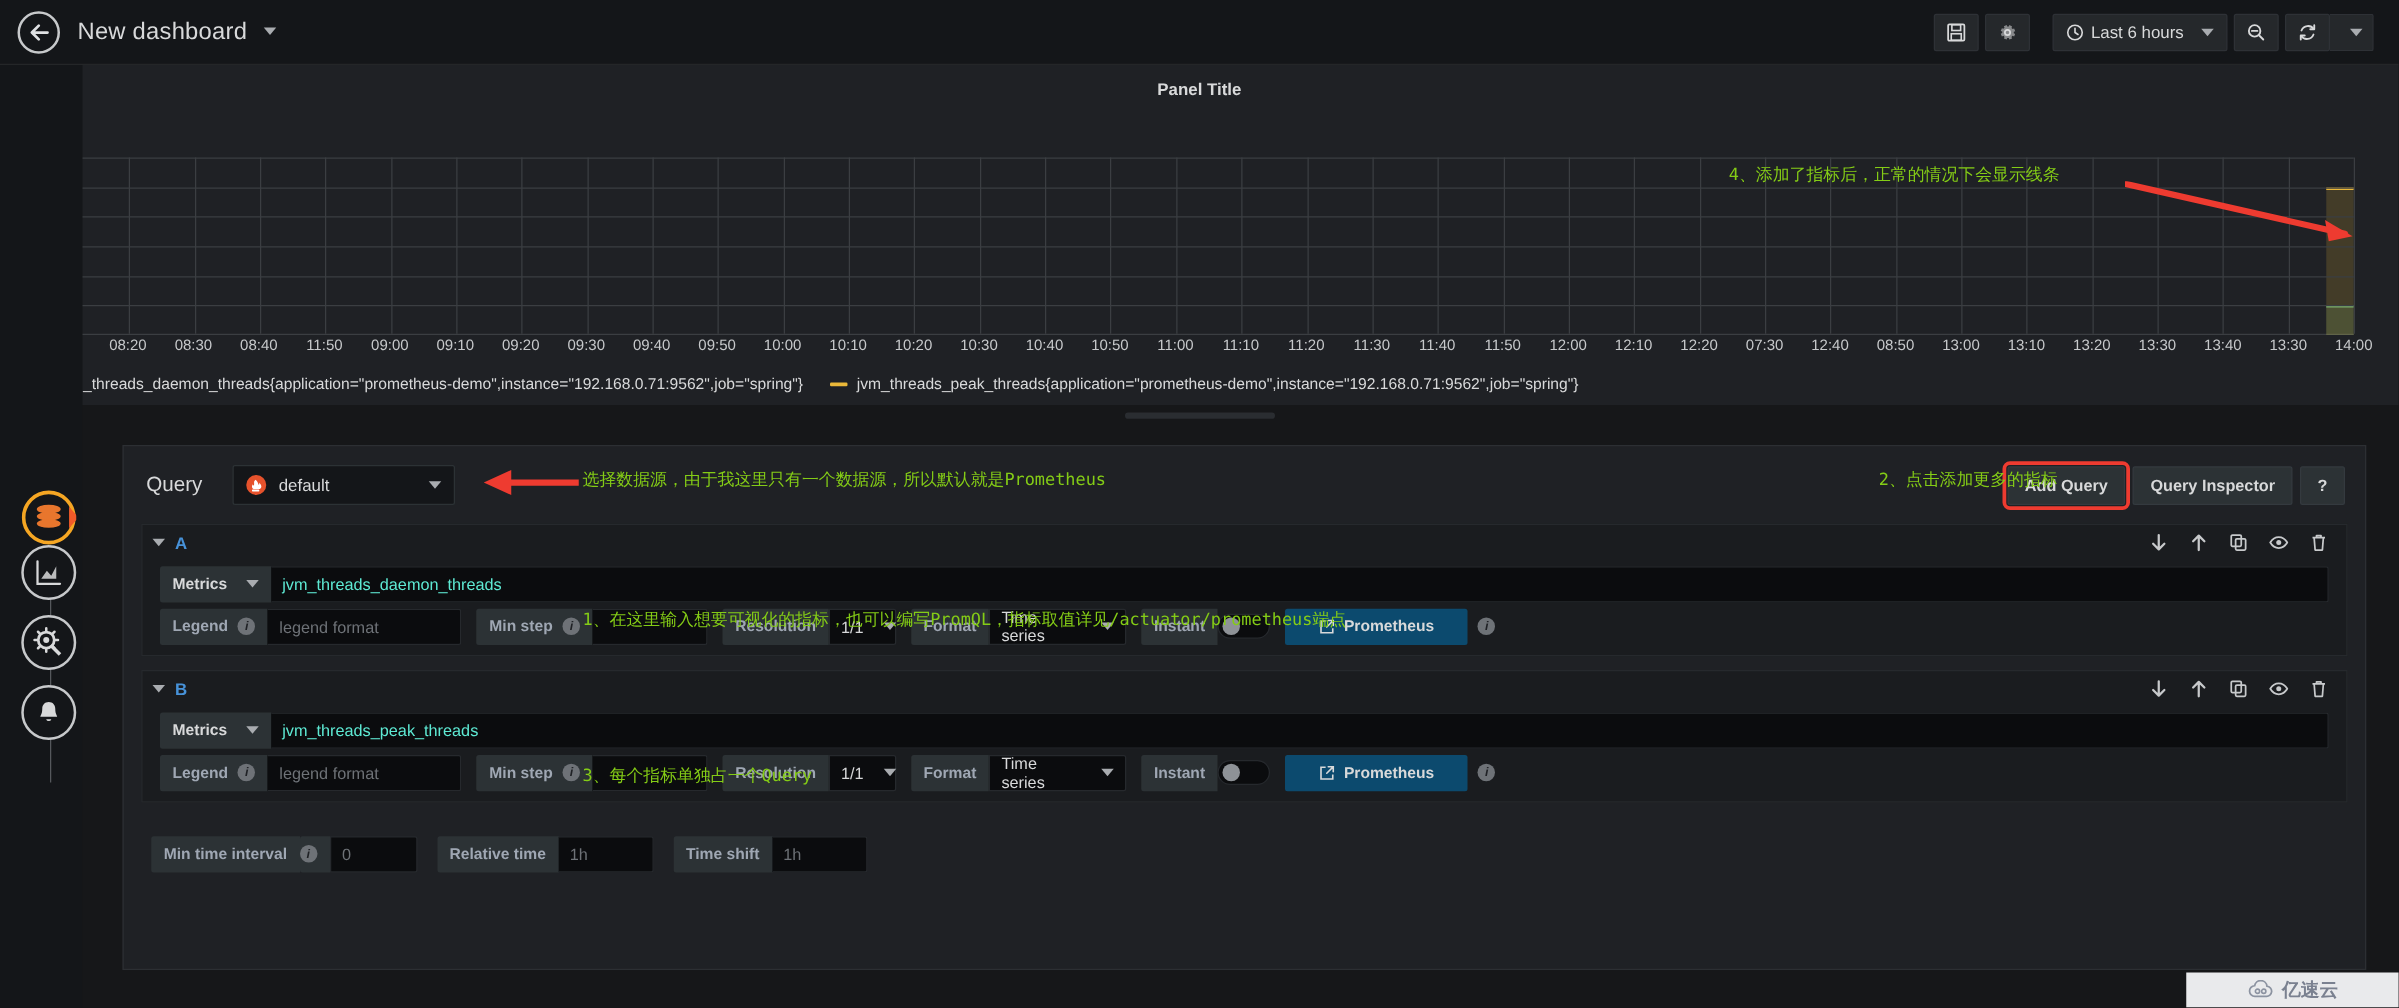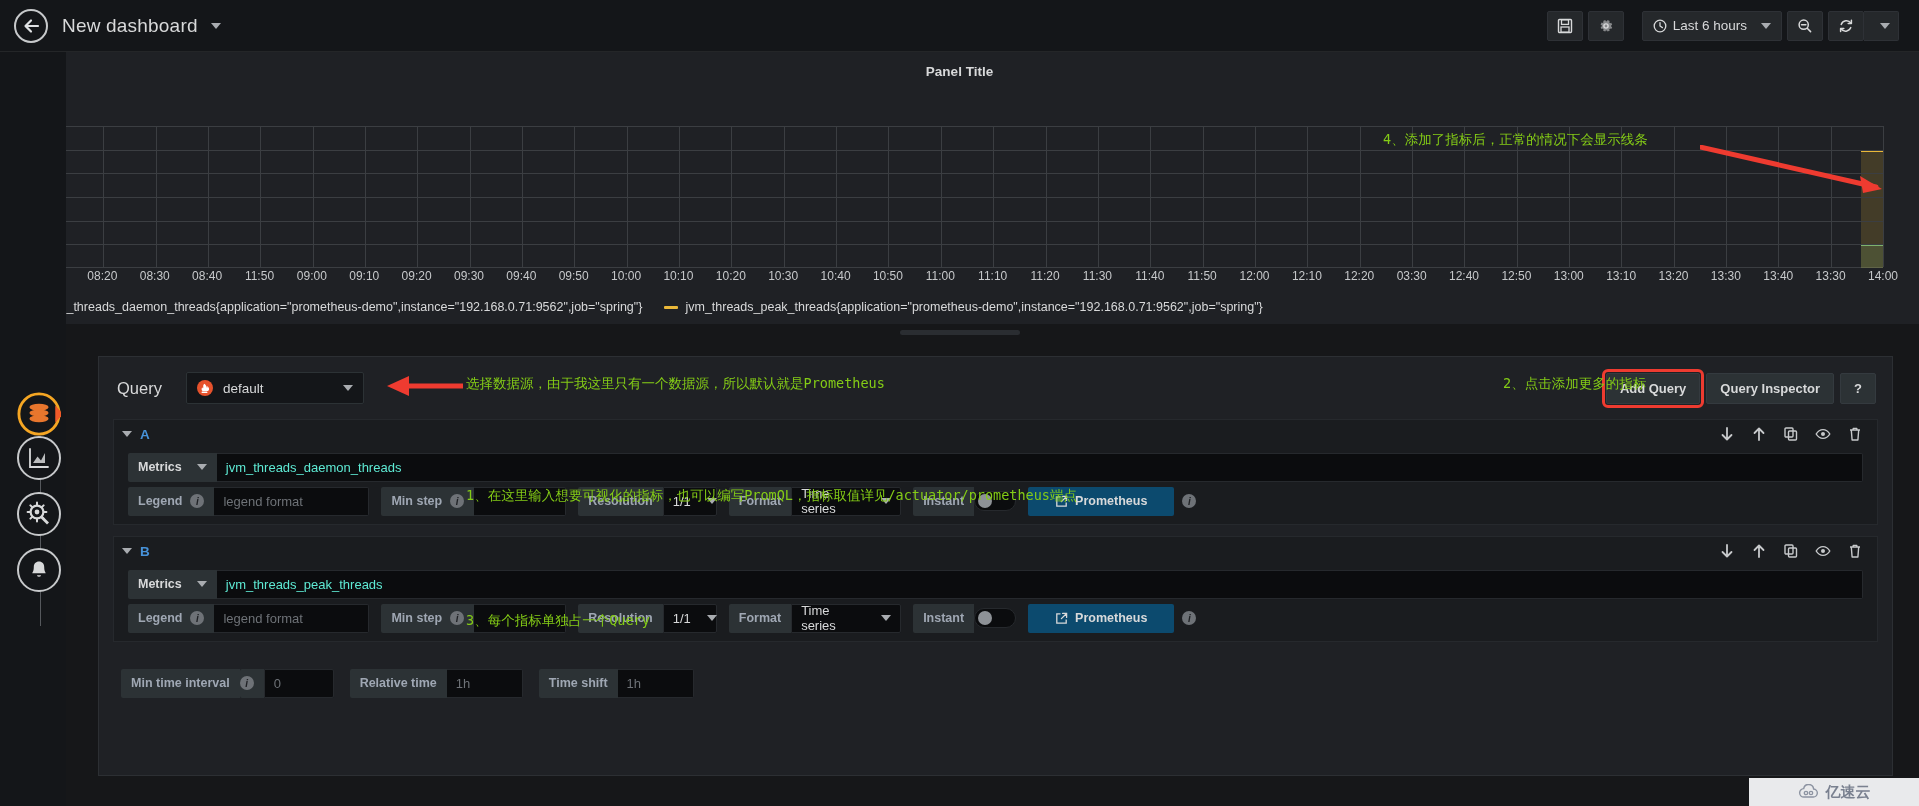--- a/index.html
+++ b/index.html
@@ -345,23 +345,23 @@
           <div class="xtick" style="left: 45.7143%;">10:50</div>
           <div class="xtick" style="left: 48.5714%;">11:00</div>
           <div class="xtick" style="left: 51.4286%;">11:10</div>
           <div class="xtick" style="left: 54.2857%;">11:20</div>
           <div class="xtick" style="left: 57.1429%;">11:30</div>
           <div class="xtick" style="left: 60%;">11:40</div>
           <div class="xtick" style="left: 62.8571%;">11:50</div>
           <div class="xtick" style="left: 65.7143%;">12:00</div>
           <div class="xtick" style="left: 68.5714%;">12:10</div>
           <div class="xtick" style="left: 71.4286%;">12:20</div>
-          <div class="xtick" style="left: 74.2857%;">03:30</div>
+          <div class="xtick" style="left: 74.2857%;">07:30</div>
           <div class="xtick" style="left: 77.1429%;">12:40</div>
-          <div class="xtick" style="left: 80%;">12:50</div>
+          <div class="xtick" style="left: 80%;">08:50</div>
           <div class="xtick" style="left: 82.8571%;">13:00</div>
           <div class="xtick" style="left: 85.7143%;">13:10</div>
           <div class="xtick" style="left: 88.5714%;">13:20</div>
           <div class="xtick" style="left: 91.4286%;">13:30</div>
           <div class="xtick" style="left: 94.2857%;">13:40</div>
           <div class="xtick" style="left: 97.1429%;">13:30</div>
           <div class="xtick" style="left: 100%;">14:00</div>
         </div>
     </div>
 

